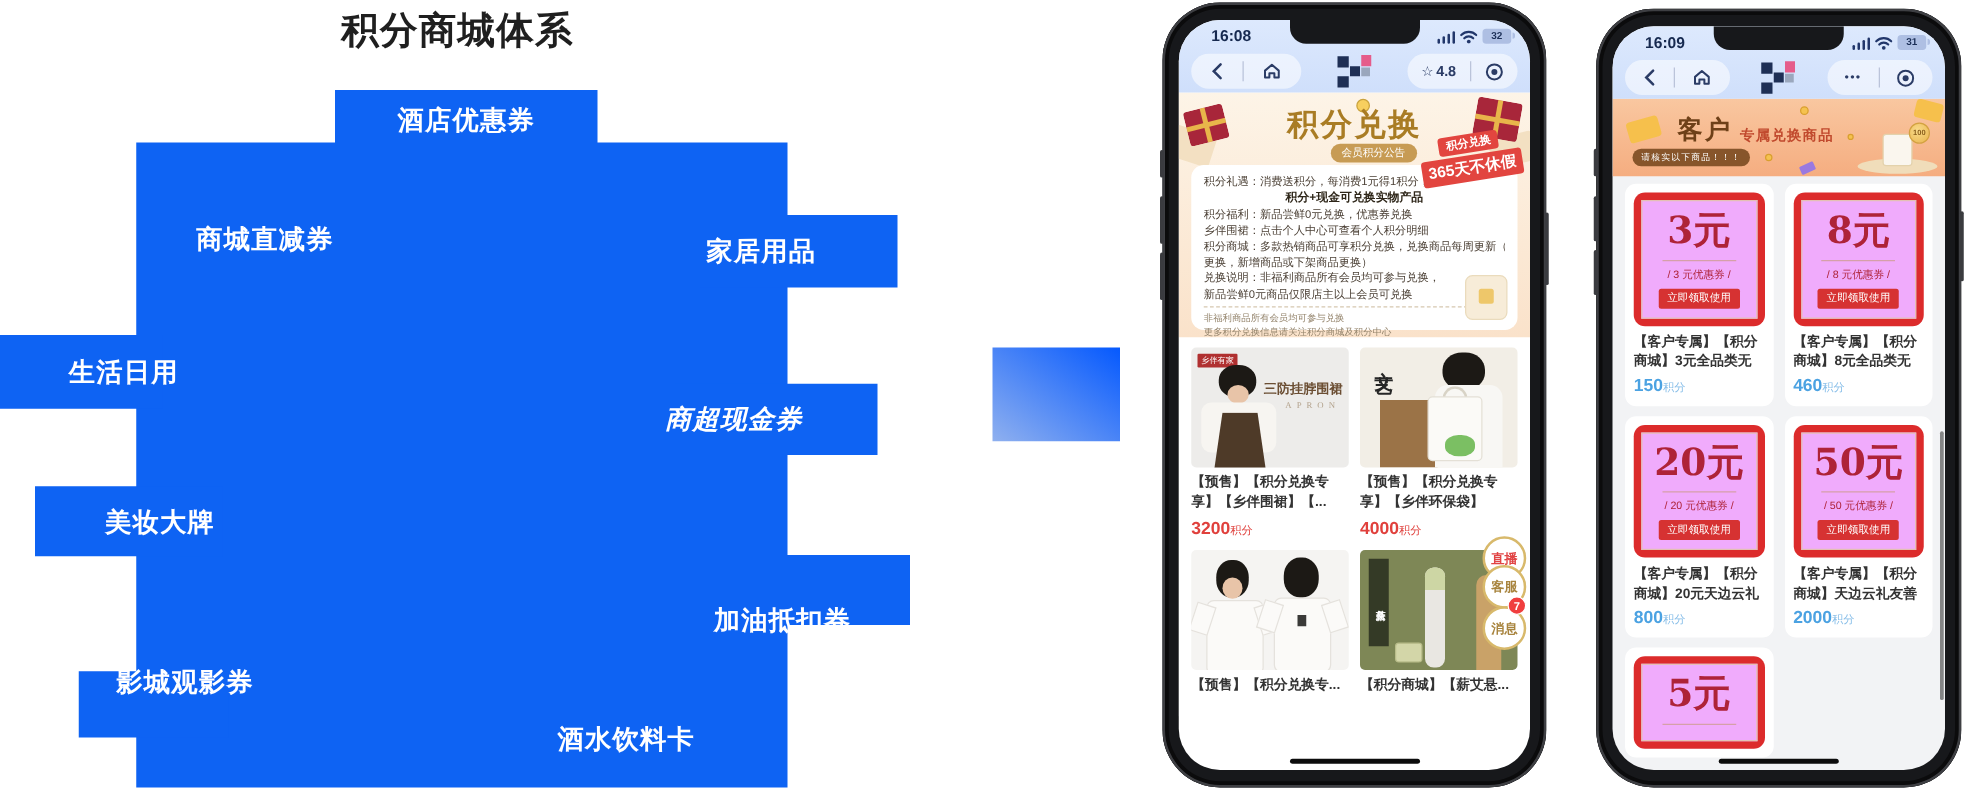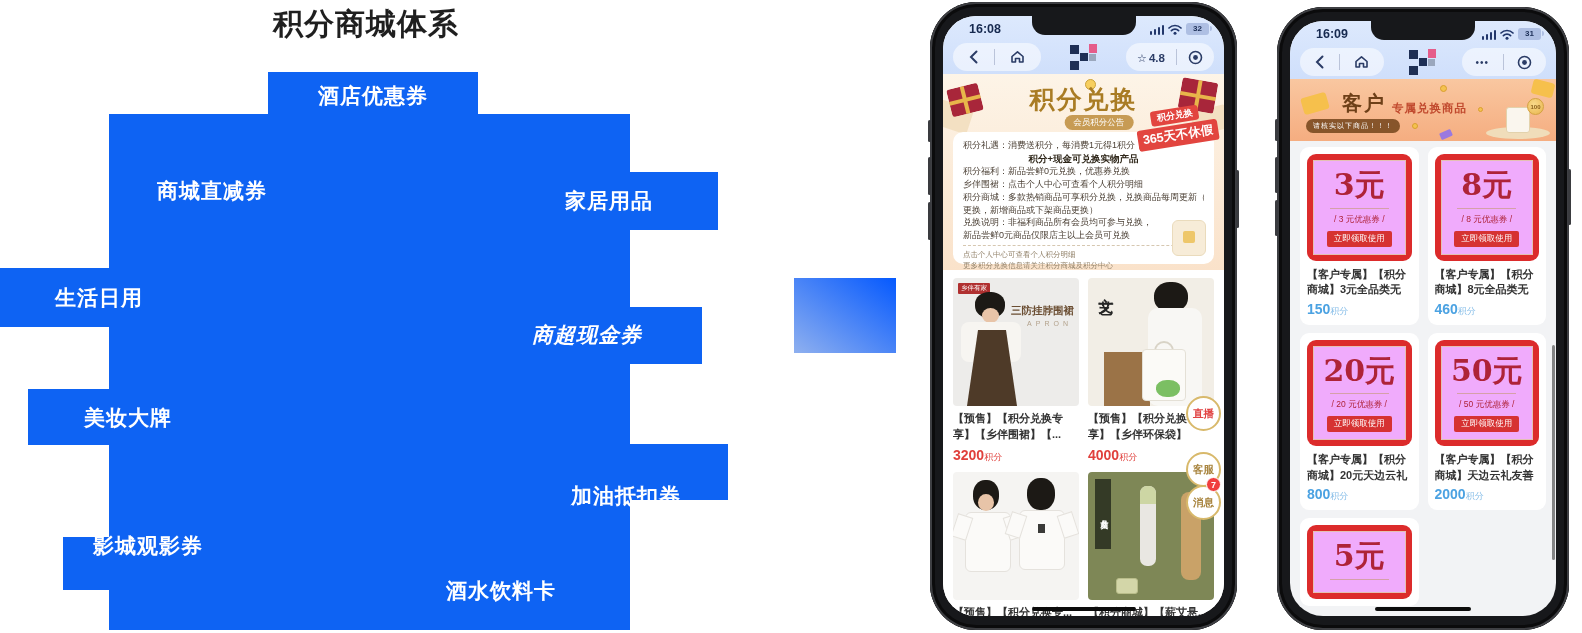--- a/index.html
+++ b/index.html
@@ -77,21 +77,21 @@
   .rfoot { border-top:1px dashed #d6c7b0; margin-top:3px; padding-top:3px; }
   .rfoot div { font-size:7.5px; color:#93836b; line-height:1.55; }
   .giftmini { position:absolute; right:8px; bottom:8px; width:34px; height:36px; background:#f7ecd8;
               border:1px solid #eadbbc; border-radius:6px; }
   .giftmini::after { content:""; position:absolute; left:10px; top:10px; width:12px; height:12px;
                      background:#eec76a; border-radius:2px; }
 
   
   .products { position:relative; background:#fff; padding:8px 10px 0;
               display:grid; grid-template-columns:1fr 1fr; gap:8px 9px; }
-  .pimg { position:relative; height:128px; border-radius:4px; overflow:hidden; }
+  .pimg { position:relative; height:96px; border-radius:4px; overflow:hidden;font-family:Liberation Serif, serif; }
   .ptitle { margin-top:5px; font-size:11px; font-weight:700; color:#333; line-height:1.45;
             height:32px; overflow:hidden; }
   .pprice { margin-top:3px; color:#e0403c; }
   .pprice .num { font-size:14px; font-weight:800; }
   .pprice .unit { font-size:9px; }
   .img-apron { background:#edecea; }
   .img-apron .tag { position:absolute; left:5px; top:5px; background:#b03030; color:#fff;
                     font-size:6.5px; padding:1px 3px; border-radius:1px; }
   .img-apron .t1 { position:absolute; right:5px; top:26px; font-size:10.5px; font-weight:700; color:#6b4e33; }
   .img-apron .t2 { position:absolute; right:7px; top:42px; font-size:7px; letter-spacing:4px; color:#b3a28c; }
@@ -125,21 +125,21 @@
   .img-moxa .cyl1 { position:absolute; left:52px; top:14px; width:16px; height:80px; background:#e9e7e2;
                     border-radius:7px; }
   .img-moxa .cyl1::before { content:""; position:absolute; left:0; top:0; width:100%; height:18px;
                             background:#cdd6a4; border-radius:7px 7px 0 0; }
   .img-moxa .cyl2 { position:absolute; right:13px; top:20px; width:20px; height:88px; background:#c9a268; border-radius:8px; }
   .img-moxa .cup { position:absolute; left:28px; bottom:6px; width:22px; height:16px; background:#d3d6a8;
                    border:1px solid #b9bd8a; border-radius:3px; }
   .fbtn { position:absolute; right:3px; width:35px; height:35px; border-radius:50%; background:#fff;
           border:2px solid #d8b96b; display:flex; align-items:center; justify-content:center;
           font-size:10.5px; font-weight:800; z-index:6; }
-  .fbtn.live { top:380px; color:#e14444; }
+  .fbtn.live { top:413px; color:#e14444; }
   .fbtn.svc { top:436px; color:#a8843e; }
   .fbtn.msg { top:469px; color:#a8843e; }
   .fbadge { position:absolute; right:3px; top:461px; width:15px; height:15px; border-radius:50%;
             background:#f03e3e; border:1.5px solid #fff; color:#fff; font-size:9px; font-weight:700;
             display:flex; align-items:center; justify-content:center; z-index:7; }
 
   
   .screen2 { background:#f2f3f5; }
   .banner2 { position:relative; height:62px; overflow:hidden;
              background:linear-gradient(180deg,#f9c7a0 0%,#f5ad80 100%); }
@@ -273,21 +273,21 @@
         <div class="rulecard">
           <div class="rule">积分礼遇：消费送积分，每消费1元得1积分；</div>
           <div class="rule b">积分+现金可兑换实物产品</div>
           <div class="rule">积分福利：新品尝鲜0元兑换，优惠券兑换</div>
           <div class="rule">乡伴围裙：点击个人中心可查看个人积分明细</div>
           <div class="rule">积分商城：多款热销商品可享积分兑换，兑换商品每周更新（非全部</div>
           <div class="rule">更换，新增商品或下架商品更换）</div>
           <div class="rule">兑换说明：非福利商品所有会员均可参与兑换，</div>
           <div class="rule">新品尝鲜0元商品仅限店主以上会员可兑换</div>
           <div class="rfoot">
-            <div>点击个人中心可查看个人积分明细</div>
+            <div>非福利商品所有会员均可参与兑换</div>
             <div>更多积分兑换信息请关注积分商城及积分中心</div>
           </div>
           <div class="giftmini"></div>
         </div>
       </div>
 
       <div class="products">
         <div>
           <div class="pimg img-apron">
             <span class="tag">乡伴有家</span>

